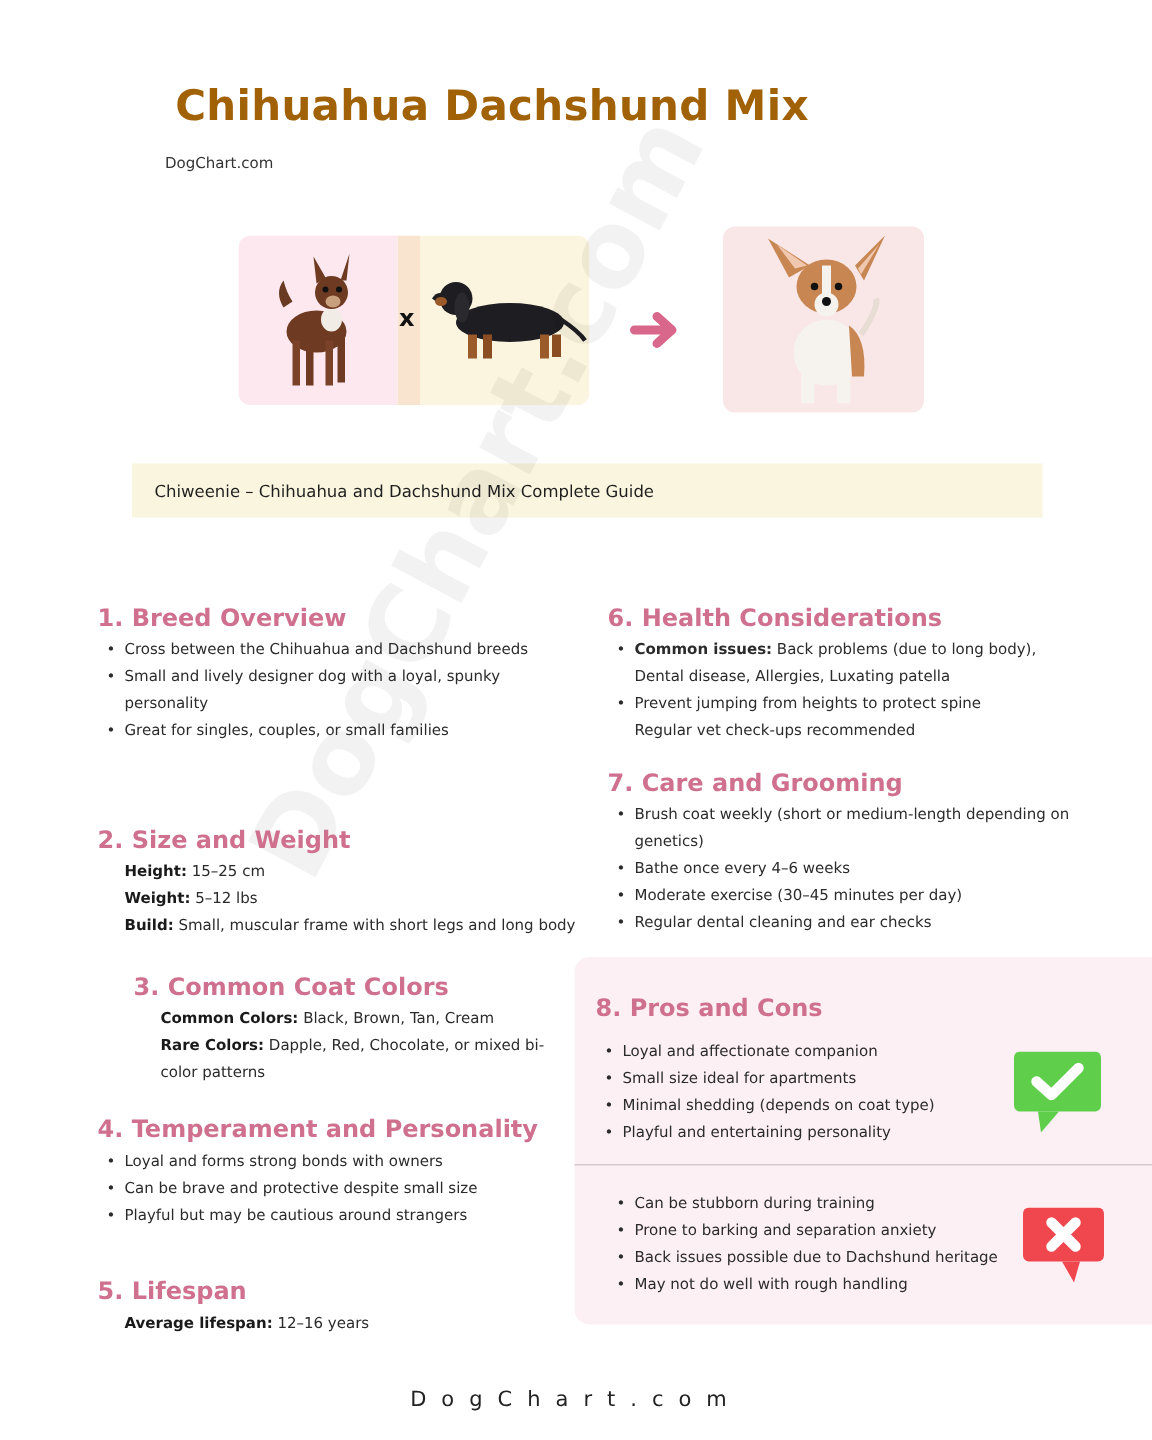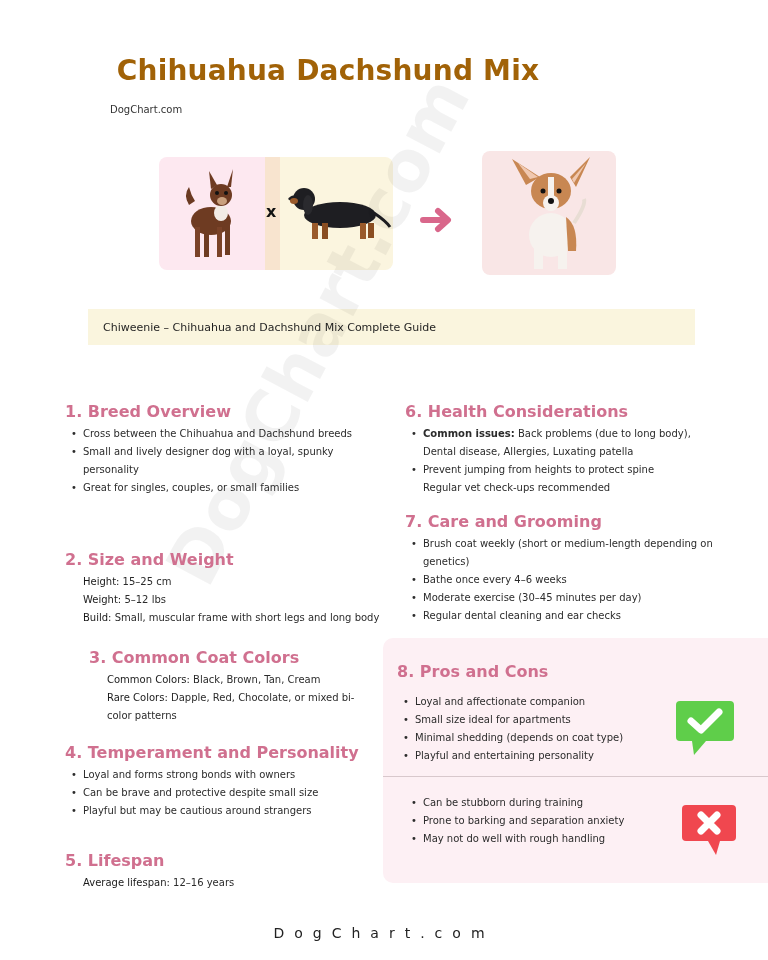--- a/index.html
+++ b/index.html
@@ -51,21 +51,21 @@
   .sec-head { font-size: 16px; font-weight: bold; color: #d0708f; margin-bottom: 4px; white-space: nowrap; }
   ul.bul { list-style: none; }
   ul.bul li {
     position: relative; padding-left: 18px; font-size: 10px; line-height: 18px; color: #2b2b2b;
   }
   ul.bul li::before {
     content: "•"; position: absolute; left: 6px; top: 0; font-size: 10px;
   }
   ul.bul li.nobullet::before { content: ""; }
   .kv { font-size: 10px; line-height: 18px; padding-left: 18px; color: #2b2b2b; }
-  .kv b { font-weight: normal; color: #1a1a1a; }
+  .kv b { font-weight: bold; color: #1a1a1a; }
 
   .pros-cons {
     position: absolute; left: 383px; top: 638px; width: 385px; height: 245px;
     background: #fdf0f4; border-radius: 10px 0 0 10px;
   }
   .pc-divider { position: absolute; left: 383px; top: 776px; width: 385px; height: 1px; background: #d8c8cc; }
 
   .footer {
     position: absolute; left: 0; width: 768px; top: 925px; text-align: center;
     font-size: 14px; letter-spacing: 10px; color: #222;
@@ -210,20 +210,21 @@
 <svg style="position:absolute; left:676px; top:701px;" width="58" height="54" viewBox="0 0 58 54">
   <rect x="0" y="0" width="58" height="40" rx="4" fill="#5fce4a"></rect>
   <path d="M16 40 L18 54 L30 40 Z" fill="#5fce4a"></path>
   <path d="M15 20 L25 29 L43 11" stroke="#ffffff" stroke-width="7" stroke-linecap="round" stroke-linejoin="round" fill="none"></path>
 </svg>
 
 <div class="section" style="left:405px; top:794px; width:280px;">
   <ul class="bul">
     <li>Can be stubborn during training</li>
     <li>Prone to barking and separation anxiety</li>
+    <li>Back issues possible due to Dachshund heritage</li>
     <li>May not do well with rough handling</li>
   </ul>
 </div>
 
 <svg style="position:absolute; left:682px; top:805px;" width="54" height="50" viewBox="0 0 54 50">
   <rect x="0" y="0" width="54" height="36" rx="4" fill="#f0474f"></rect>
   <path d="M26 36 L34 50 L38 36 Z" fill="#f0474f"></path>
   <path d="M19 10 L35 26 M35 10 L19 26" stroke="#ffffff" stroke-width="7" stroke-linecap="round" fill="none"></path>
 </svg>
 

